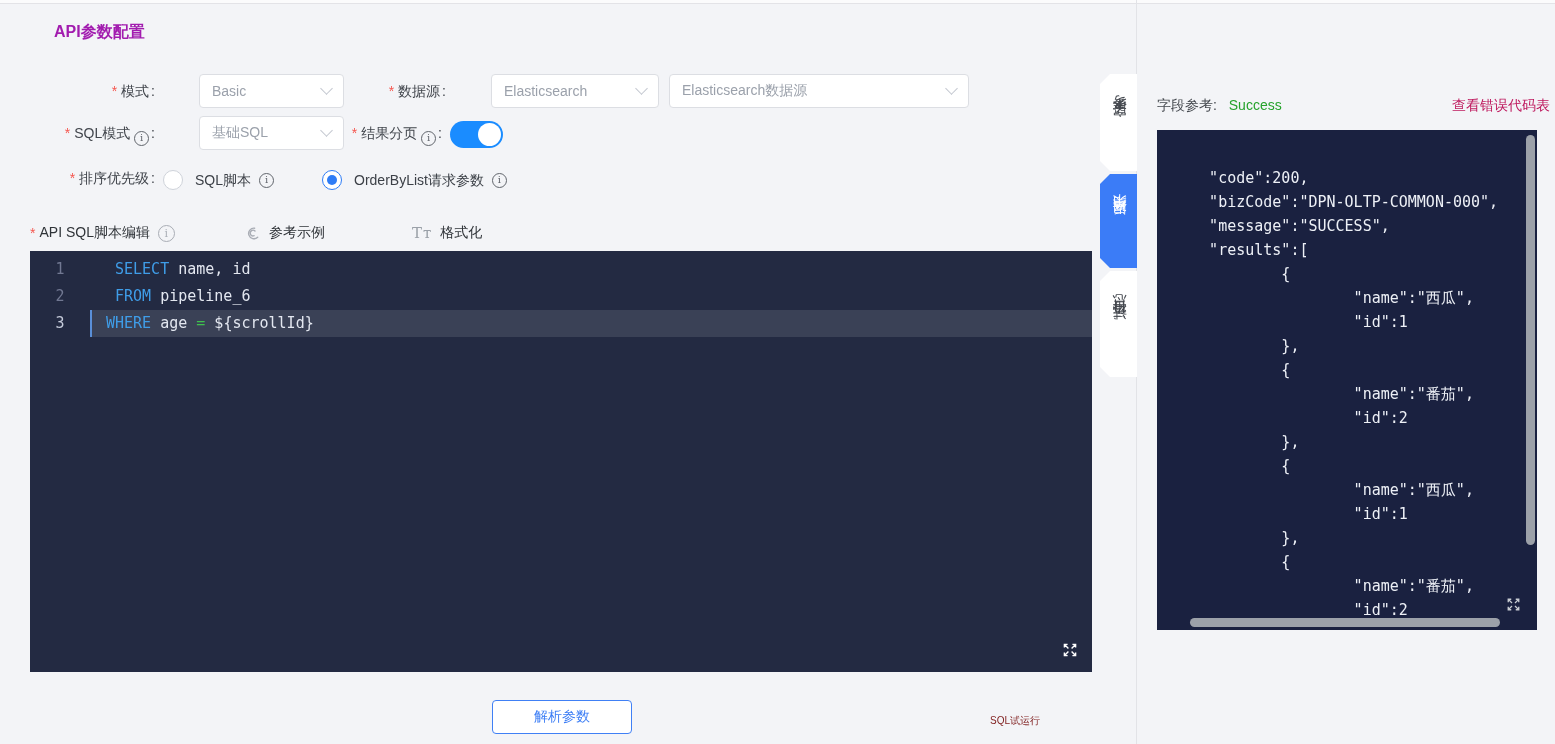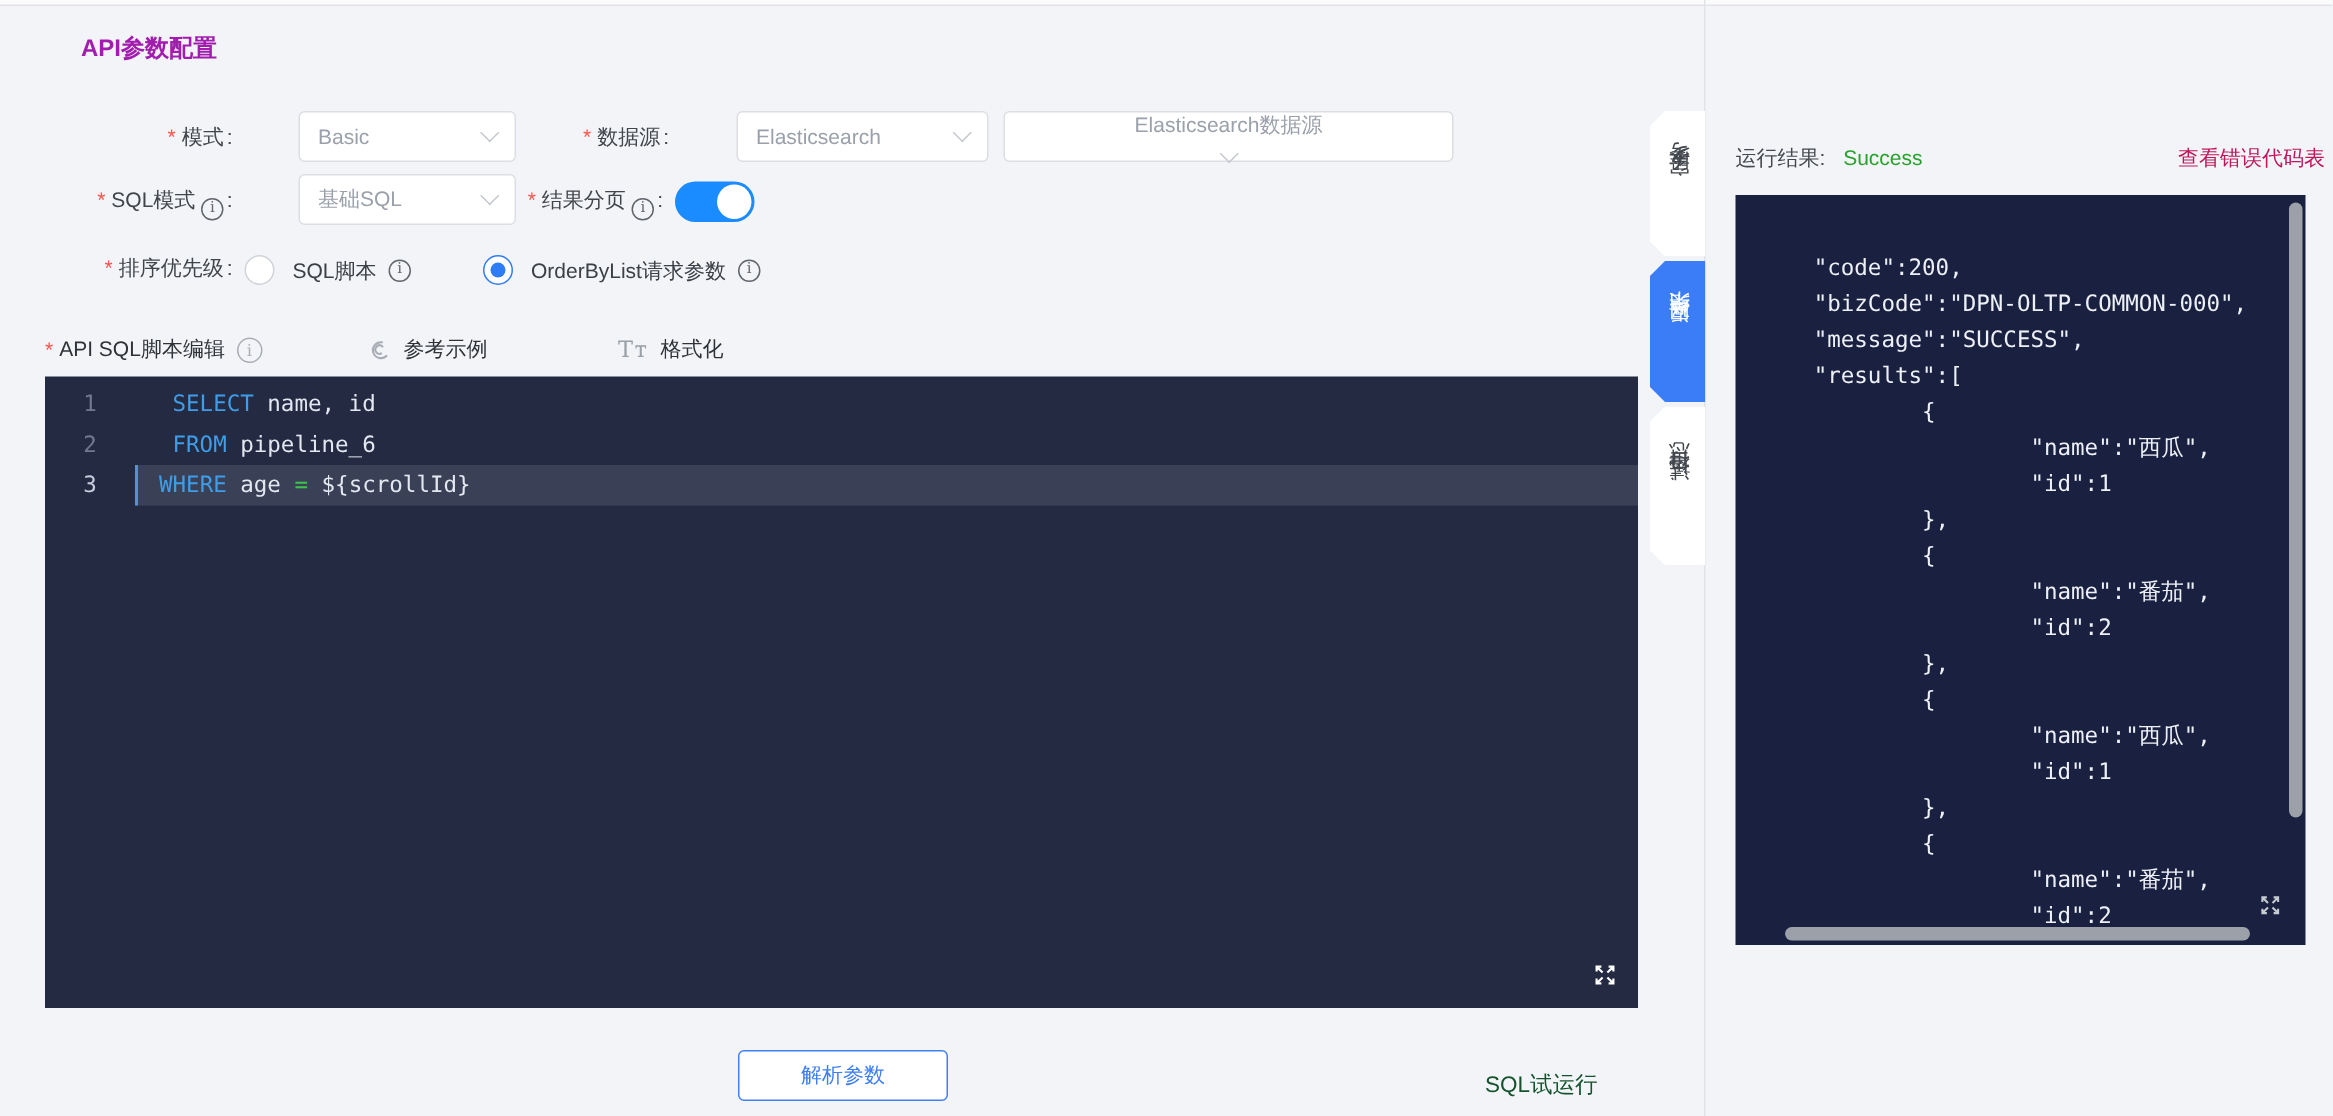--- a/index.html
+++ b/index.html
@@ -52,21 +52,21 @@
   .ed-line--active .ed-num { color:#c6ccdb; }
   .ed-line--active .ed-code { background:#3a4156; box-shadow:inset 2px 0 0 #5a8fd8;padding-left:16px; }
   .tok-kw { color:#3f9de8; }
   .tok-op { color:#3fc14e; }
   .expand-icon { position:absolute; right:14px; bottom:10px; color:#fff; cursor:pointer; }
 
   
   .parse-btn { position:absolute; left:492px; top:700px; width:140px; height:34px; background:#fff;
                border:1px solid #4080f5; border-radius:4px; color:#3d7ef5; font-size:14px;
                display:flex; align-items:center; justify-content:center; cursor:pointer; }
-  .run-link { position:absolute; left:990px; top:714px; font-size:15px; color:#14532d; cursor:pointer; }
+  .run-link { position:absolute; left:990px; top:714px; font-size:10px; color:#7f1d1d; cursor:pointer; }
 
   
   .v-divider { position:absolute; left:1136px; top:0; width:1px; height:744px; background:#e2e3e7; }
 
   .side-tab { position:absolute; left:1100px; width:37px; display:flex; align-items:center; justify-content:center;
               background:#fff; color:#42464d; font-size:14px; cursor:pointer; z-index:2;
               clip-path:polygon(10px 0, 100% 0, 100% 100%, 10px 100%, 0 calc(100% - 10px), 0 10px);
               filter:drop-shadow(0 1px 2px rgba(0,0,0,0.14)); }
   .side-tab .vtext { writing-mode:vertical-rl; transform:rotate(180deg); letter-spacing:3px; }
   .side-tab--active { background:#3b7cf7; color:#fff; }
@@ -101,21 +101,21 @@
     <span class="chev"></span>
   </div>
 
   <div class="flabel" style="left:340px;top:74px;width:106px;">
     <span class="req">*</span><span>数据源</span><span class="colon">:</span>
   </div>
   <div class="select" style="left:455px;top:74px;width:168px;text-align:right;">
     <span class="val">Elasticsearch</span>
     <span class="chev"></span>
   </div>
-  <div class="select" style="left:633px;top:74px;width:300px;flex-direction:column;">
+  <div class="select" style="left:633px;top:74px;width:300px;">
     <span class="val">Elasticsearch数据源</span>
     <span class="chev"></span>
   </div>
 
   <div class="flabel" style="left:0;top:116px;width:155px;">
     <span class="req">*</span><span>SQL模式</span>&nbsp;<span class="i-icon" style="vertical-align:-3px;">i</span><span class="colon">:</span>
   </div>
   <div class="select" style="left:163px;top:116px;width:145px;">
     <span class="val">基础SQL</span>
     <span class="chev"></span>
@@ -191,21 +191,21 @@
     <span class="vtext">字段参考</span>
   </div>
   <div class="side-tab tab-result side-tab--active">
     <span class="vtext">返回结果</span>
   </div>
   <div class="side-tab tab-log">
     <span class="vtext">试运行日志</span>
   </div>
 
   <div class="result-head">
-    <span>运行结果:</span>
+    <span>字段参考:</span>
     <span class="result-status">Success</span>
     <span class="error-link">查看错误代码表</span>
   </div>
 
   <div class="json-panel">
     <pre class="json-pre" id="json-output">    "code":200,
     "bizCode":"DPN-OLTP-COMMON-000",
     "message":"SUCCESS",
     "results":[
             {

